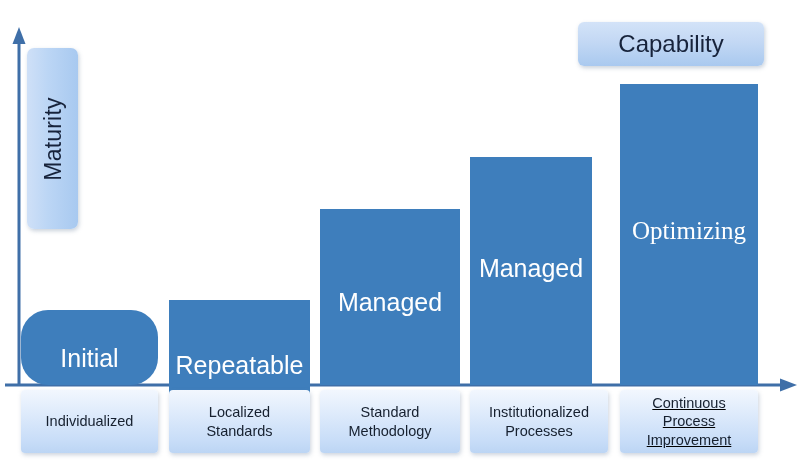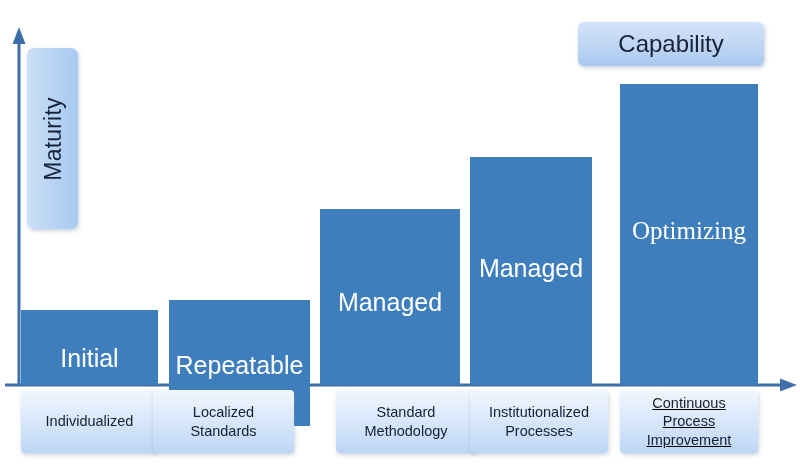--- a/index.html
+++ b/index.html
@@ -118,44 +118,44 @@
 
   <div id="maturity-box">
     <span class="vtext">Maturity</span>
   </div>
 
   <div id="capability-box">
     <span class="cap-text">Capability</span>
   </div>
 
   <div id="bars-layer">
-      <div class="bar" style="left: 21px; top: 310px; width: 137px; height: 75px;">
+      <div class="bar" style="left: 21px; top: 310px; width: 137px; height: 75px; border-radius: 27px;">
         <span class="bar-label" style="top: 34px;">Initial</span>
       </div>
       <div class="bar" style="left: 169px; top: 259px; width: 141px; height: 126px; margin-top: 41px;">
         <span class="bar-label" style="top: 51px;">Repeatable</span>
       </div>
       <div class="bar" style="left: 320px; top: 209px; width: 140px; height: 176px;">
         <span class="bar-label" style="top: 79px;">Managed</span>
       </div>
       <div class="bar" style="left: 470px; top: 157px; width: 122px; height: 228px;">
         <span class="bar-label" style="top: 97px;">Managed</span>
       </div>
       <div class="bar" style="left: 620px; top: 84px; width: 138px; height: 301px; font-family: Liberation Serif, serif;">
         <span class="bar-label" style="top: 133px;">Optimizing</span>
       </div>
     </div>
   <div id="desc-layer">
       <div class="desc-box" style="left: 21px; width: 137px;">
         <span class="desc-text">Individualized</span>
       </div>
-      <div class="desc-box" style="left: 153px; width: 141px;">
+      <div class="desc-box" style="left: 169px; width: 141px;">
         <span class="desc-text">Localized<br>Standards</span>
       </div>
-      <div class="desc-box" style="left: 336px; width: 140px;">
+      <div class="desc-box" style="left: 320px; width: 140px;">
         <span class="desc-text">Standard<br>Methodology</span>
       </div>
       <div class="desc-box" style="left: 470px; width: 138px; align-items: center;">
         <span class="desc-text">Institutionalized<br>Processes</span>
       </div>
       <div class="desc-box" style="left: 620px; width: 138px; text-decoration: underline;">
         <span class="desc-text">Continuous<br>Process<br>Improvement</span>
       </div>
     </div>
 

